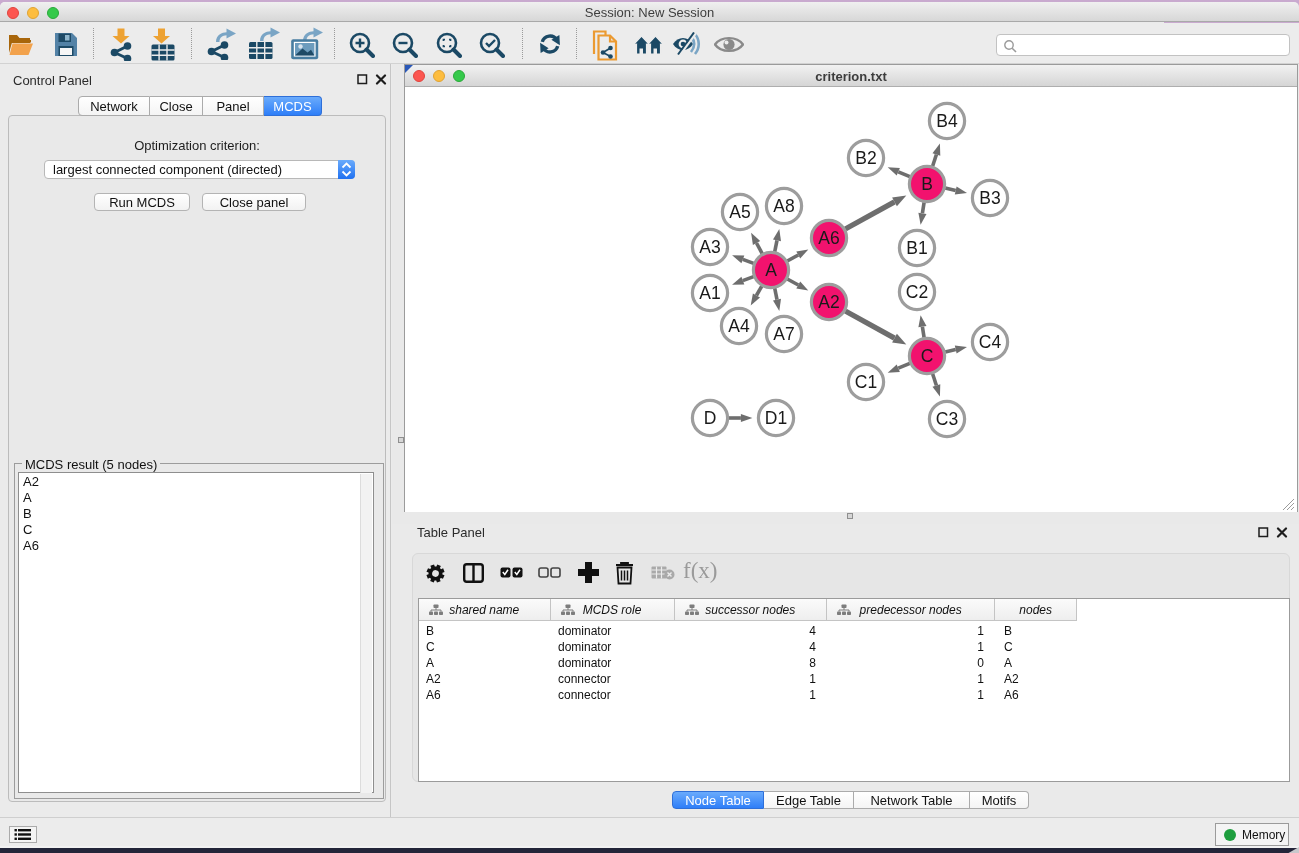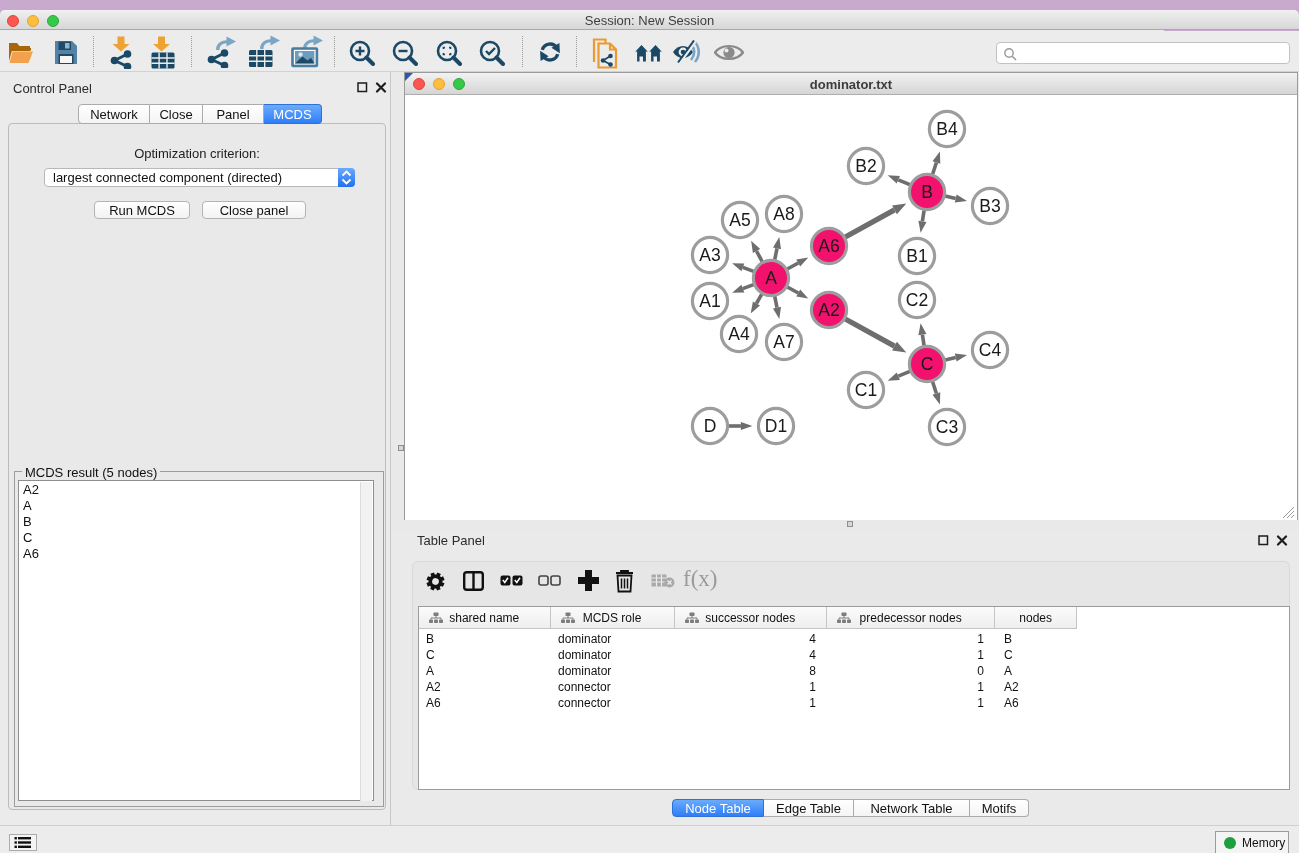--- a/index.html
+++ b/index.html
@@ -1,18 +1,18 @@
 <!DOCTYPE html>
 <html><head><meta charset="utf-8">
 <style>
 * { margin:0; padding:0; box-sizing:border-box; }
 html,body { width:1299px; height:853px; overflow:hidden; }
 body { font-family:"Liberation Sans", sans-serif; background:#c9aacf; position:relative; }
 #deskbottom { position:absolute; left:0; top:846px; width:1299px; height:7px; background:linear-gradient(#f2f2f2 0 2px,#232539 2px); }
-#app { position:absolute; left:0; top:2px; width:1164px; height:844px; background:#ebebeb; border-radius:5px 5px 0 0;margin-top:8px; }
+#app { position:absolute; left:0; top:2px; width:1164px; height:844px; background:#ebebeb; border-radius:5px 5px 0 0; }
 #titlebar { position:absolute; left:0; top:0; width:1299px; height:20px; background:linear-gradient(#f0f0f0,#d7d7d7); border-bottom:1px solid #a9a9a9; border-radius:5px 5px 0 0; }
 .tl { position:absolute; top:5px; width:12px; height:12px; border-radius:50%; }
 .t1 { left:7px;  background:#fc5650; border:0.5px solid #e0443e; }
 .t2 { left:27px; background:#fdbd3f; border:0.5px solid #e0a333; }
 .t3 { left:47px; background:#35c94b; border:0.5px solid #2aa93a; }
 #apptitle { position:absolute; top:3px; left:0; width:100%; text-align:center; font-size:13px; color:#3e3e3e; }
 #toolbar { position:absolute; left:0; top:21px; width:1299px; height:41px; background:#ececec; border-bottom:1px solid #d2d2d2; }
 .tsep { position:absolute; top:5px; height:31px; width:0; border-left:1px dotted #9a9a9a; }
 .ticon { position:absolute; top:0; }
 #searchbox { position:absolute; left:996px; top:11px; width:294px; height:22px; background:#fff; border:1px solid #c2c2c2; border-radius:4px; }
@@ -192,21 +192,21 @@
 #nettitle .tl { top:5px; }
 #nettext { position:absolute; top:4px; width:100%; text-align:center; font-size:13px; font-weight:bold; color:#3c3c3c; }
 #netcanvas { position:absolute; left:0; top:23px; width:892px; height:424px; background:#fff; }
 #netcanvas > svg { position:absolute; left:0; top:0; }
 #grip { position:absolute !important; right:2px; bottom:2px; left:auto !important; top:auto !important; }
 .handle { position:absolute; width:6px; height:6px; background:#d6d6d6; border:1px solid #8f8f8f; }
 #tpanel { position:absolute; left:392px; top:522px; width:907px; height:293px; background:#eaeaea; }
 #tinner { position:absolute; left:20px; top:29px; width:878px; height:229px; background:#e6e6e6; border:1px solid #d8d8d8; border-radius:6px; }
 .titem { position:absolute; }
 #tviewport { position:absolute; left:5px; top:44px; width:872px; height:184px; background:#fff; border:1px solid #9b9b9b; }
-#thead { position:absolute; left:0; top:0; width:658px; height:22px; background:linear-gradient(#fbfbfb,#eeeeee); border-bottom:1px solid #c4c4c4; }
+#thead { position:absolute; left:0; top:0; width:658px; height:22px; background:linear-gradient(#fbfbfb,#eeeeee); border-bottom:1px solid #c4c4c4;font-style:italic; }
 .hc { position:absolute; top:0; height:21px; border-right:1px solid #c4c4c4; font-size:12px; color:#111; text-align:center; line-height:22px; }
 .hicon { position:absolute; top:5px; }
 .trow { position:absolute; font-size:12px; color:#111; height:16px; line-height:16px; }
 .tcell { position:absolute; top:0; white-space:nowrap; }
 .num { text-align:right; }
 .btabs { position:absolute; left:0; top:267px; width:907px; height:18px; }
 .btab { position:absolute; top:0; height:18px; background:linear-gradient(#ffffff,#f4f4f4); border:1px solid #ababab; border-left:none; font-size:13px; color:#111; text-align:center; line-height:17px; }
 .btab.first { border-left:1px solid #ababab; border-radius:4px 0 0 4px; }
 .btab.last { border-radius:0 4px 4px 0; }
 .btab.sel { background:linear-gradient(#6aabfc,#2e7ef8); color:#fff; border-color:#2e6fd8; }
@@ -258,21 +258,21 @@
 
 <div id="mdibg"></div>
 <div id="netwin">
  <svg style="position:absolute;left:0;top:0;z-index:5" width="9" height="9" viewBox="0 0 9 9">
         <polygon points="0,0 8,0 0,8" fill="#2a58b8"></polygon>
       </svg>
 <div id="nettitle">
         <div class="tl t1" style="left:8px"></div>
         <div class="tl t2" style="left:28px"></div>
         <div class="tl t3" style="left:48px"></div>
-        <div id="nettext">dominator.txt</div>
+        <div id="nettext">criterion.txt</div>
       </div>
  <div id="netcanvas">
  <svg width="893" height="424" viewBox="0 0 893 424" font-family="Liberation Sans, sans-serif">
 <line x1="357.2" y1="165.6" x2="351.5" y2="155.0" stroke="#6e6e6e" stroke-width="3.6"></line>
 <polygon points="346.1,144.8 355.2,153.0 347.9,156.9" fill="#6e6e6e"></polygon>
 <line x1="369.7" y1="163.8" x2="372.0" y2="152.4" stroke="#6e6e6e" stroke-width="3.6"></line>
 <polygon points="374.3,141.1 376.0,153.2 368.0,151.6" fill="#6e6e6e"></polygon>
 <line x1="348.6" y1="175.4" x2="337.8" y2="171.4" stroke="#6e6e6e" stroke-width="3.6"></line>
 <polygon points="327.1,167.3 339.3,167.5 336.4,175.2" fill="#6e6e6e"></polygon>
 <line x1="348.6" y1="188.6" x2="337.8" y2="192.6" stroke="#6e6e6e" stroke-width="3.6"></line>

